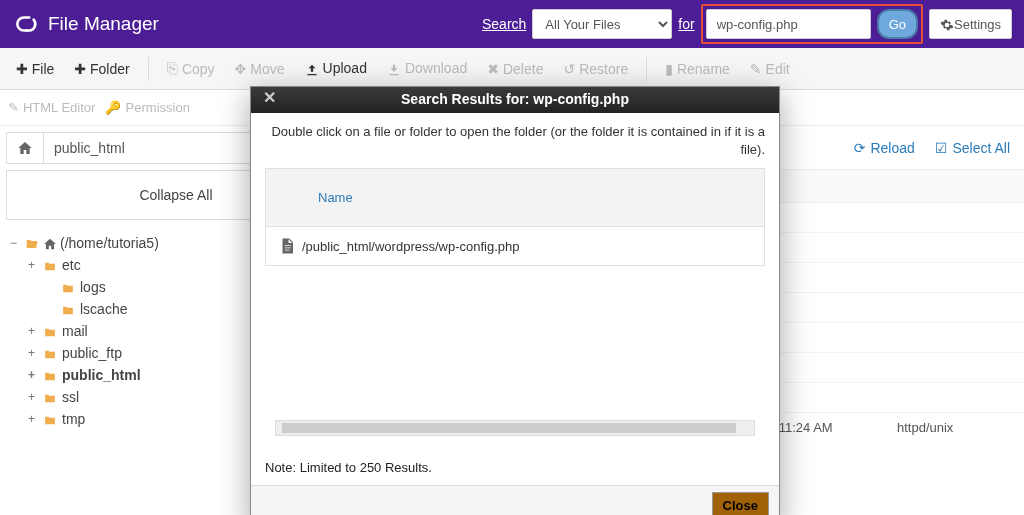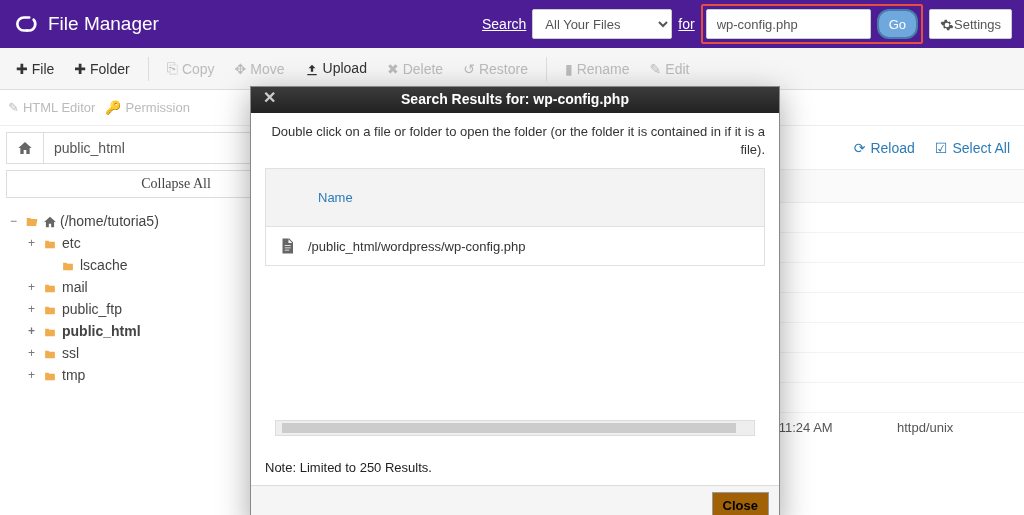--- a/index.html
+++ b/index.html
@@ -23,21 +23,21 @@
 .tb-divider { width: 1px; height: 24px; background: #ddd; margin: 0 6px; }
 
 .subtoolbar { background: #fff; border-bottom: 1px solid #eee; height: 36px; display: flex; align-items: center; padding: 0 8px; gap: 10px; }
 .st-btn { color: #bbb; font-size: 13px; display: flex; align-items: center; gap: 4px; cursor: pointer; border: none; background: none; }
 
 .main { display: flex; height: calc(515px - 48px - 42px - 36px); }
 .sidebar { width: 353px; border-right: 1px solid #ddd; display: flex; flex-direction: column; }
 .pathbar { display: flex; align-items: center; border: 1px solid #ddd; margin: 6px; height: 32px; }
 .home-btn { padding: 0 10px; border-right: 1px solid #ddd; color: #666; cursor: pointer; height: 100%; display: flex; align-items: center; }
 .path-input { border: none; padding: 0 10px; font-size: 14px; color: #555; flex: 1; height: 100%; outline: none; }
-.collapse-bar { border: 1px solid #ddd; margin: 0 6px 6px; text-align: center; padding: 5px; font-size: 14px; color: #444; cursor: pointer; font-family: Liberation Serif, serif; }
+.collapse-bar { border: 1px solid #ddd; margin: 0 6px 6px; text-align: center; padding: 16px; font-size: 14px; color: #444; cursor: pointer; }
 .tree { padding: 6px 10px; font-size: 14px; color: #444; overflow: auto; }
 .tree-row { display: flex; align-items: center; padding: 3px 0; cursor: pointer; }
 .tree-row .exp { width: 14px; color: #777; font-size: 12px; }
 .tree-row .fld { color: #f0ad4e; margin-right: 4px; }
 .tree-row.bold { font-weight: 700; }
 .indent-1 { padding-left: 18px; }
 .indent-2 { padding-left: 36px; }
 .folder-open { color: #f0ad4e; }
 
 .content { flex: 1; display: flex; flex-direction: column; }
@@ -55,21 +55,21 @@
 .fr-type { flex: 1; }
 .bottom-row { display: flex; padding: 7px 14px; font-size: 13px; color: #555; }
 
 .modal-backdrop { position: absolute; top: 86px; left: 250px; width: 530px; background: #fff; box-shadow: 0 8px 30px rgba(0,0,0,.35); border: 1px solid #888; z-index: 100; }
 .modal-header { background: linear-gradient(#3b3b3b,#222); color: #fff; padding: 4px 0 6px; position: relative; text-align: center; font-size: 14px; font-weight: 700; }
 .modal-close-x { position: absolute; left: 12px; top: 1px; color: #ccc; font-size: 16px; cursor: pointer; font-weight: 700; }
 .modal-body { padding: 10px 14px; font-size: 13px; color: #333; text-align: right; }
 .modal-instr { margin-bottom: 10px; line-height: 1.35; }
 .result-header { background: #f3f3f3; padding: 21px 10px; color: #2b7bb9; font-size: 13px; border: 1px solid #e0e0e0; display: flex; }
 .rh-icon-col { width: 42px; }
-.result-row { display: flex; align-items: center; padding: 8px 10px; gap: 12px; border: 1px solid #e0e0e0; border-top: none; }
+.result-row { display: flex; align-items: center; padding: 8px 10px; gap: 6px; border: 1px solid #e0e0e0; border-top: none; }
 .file-ico { width: 20px; color: #666; }
 .result-spacer { height: 150px; }
 .hscroll { height: 16px; background: #eee; border: 1px solid #ddd; position: relative; margin: 4px 10px 8px; }
 .hscroll .thumb { position: absolute; left: 6px; top: 2px; height: 10px; width: 95%; background: #ccc; }
 .result-note { padding: 6px 14px 10px; font-size: 13px; color: #222; }
 .modal-footer { border-top: 1px solid #ddd; background: #f5f5f5; padding: 6px 10px; display: flex; justify-content: flex-end; }
 .close-btn { background: #a16207; border: 1px solid #999; padding: 5px 10px; font-size: 13px; font-weight: 700; cursor: pointer; }
 
 svg { display: inline-block; vertical-align: middle; }
 </style>
@@ -119,20 +119,26 @@
       <span>✥</span>
       <span>Move</span>
     </button>
   <button class="tb-btn enabled">
       <span><svg width="14" height="14" viewBox="0 0 24 24" fill="#333">
           <path d="M12 3l6 6h-4v6h-4V9H6l6-6zm-8 16h16v2H4v-2z"></path>
         </svg></span>
       <span>Upload</span>
     </button>
   <button class="tb-btn disabled">
+      <span><svg width="14" height="14" viewBox="0 0 24 24" fill="#bbb">
+          <path d="M12 15l-6-6h4V3h4v6h4l-6 6zm-8 4h16v2H4v-2z"></path>
+        </svg></span>
+      <span>Download</span>
+    </button>
+  <button class="tb-btn disabled">
       <span>✖</span>
       <span>Delete</span>
     </button>
   <button class="tb-btn disabled">
       <span>↺</span>
       <span>Restore</span>
     </button>
   <span class="tb-divider"></span>
   <button class="tb-btn disabled">
       <span>▮</span>
@@ -183,20 +189,27 @@
             <span class="fld"><svg width="16" height="13" viewBox="0 0 24 24" fill="#f0ad4e">
                 <path d="M3 5h6l2 2h10v12H3V5z"></path>
               </svg></span>
             <span>etc</span>
           </div>
           <div class="tree-row indent-2">
             <span class="exp"></span>
             <span class="fld"><svg width="16" height="13" viewBox="0 0 24 24" fill="#f0ad4e">
                 <path d="M3 5h6l2 2h10v12H3V5z"></path>
               </svg></span>
+            <span>logs</span>
+          </div>
+          <div class="tree-row indent-2">
+            <span class="exp"></span>
+            <span class="fld"><svg width="16" height="13" viewBox="0 0 24 24" fill="#f0ad4e">
+                <path d="M3 5h6l2 2h10v12H3V5z"></path>
+              </svg></span>
             <span>lscache</span>
           </div>
           <div class="tree-row indent-1">
             <span class="exp">+</span>
             <span class="fld"><svg width="16" height="13" viewBox="0 0 24 24" fill="#f0ad4e">
                 <path d="M3 5h6l2 2h10v12H3V5z"></path>
               </svg></span>
             <span>mail</span>
           </div>
           <div class="tree-row indent-1">

